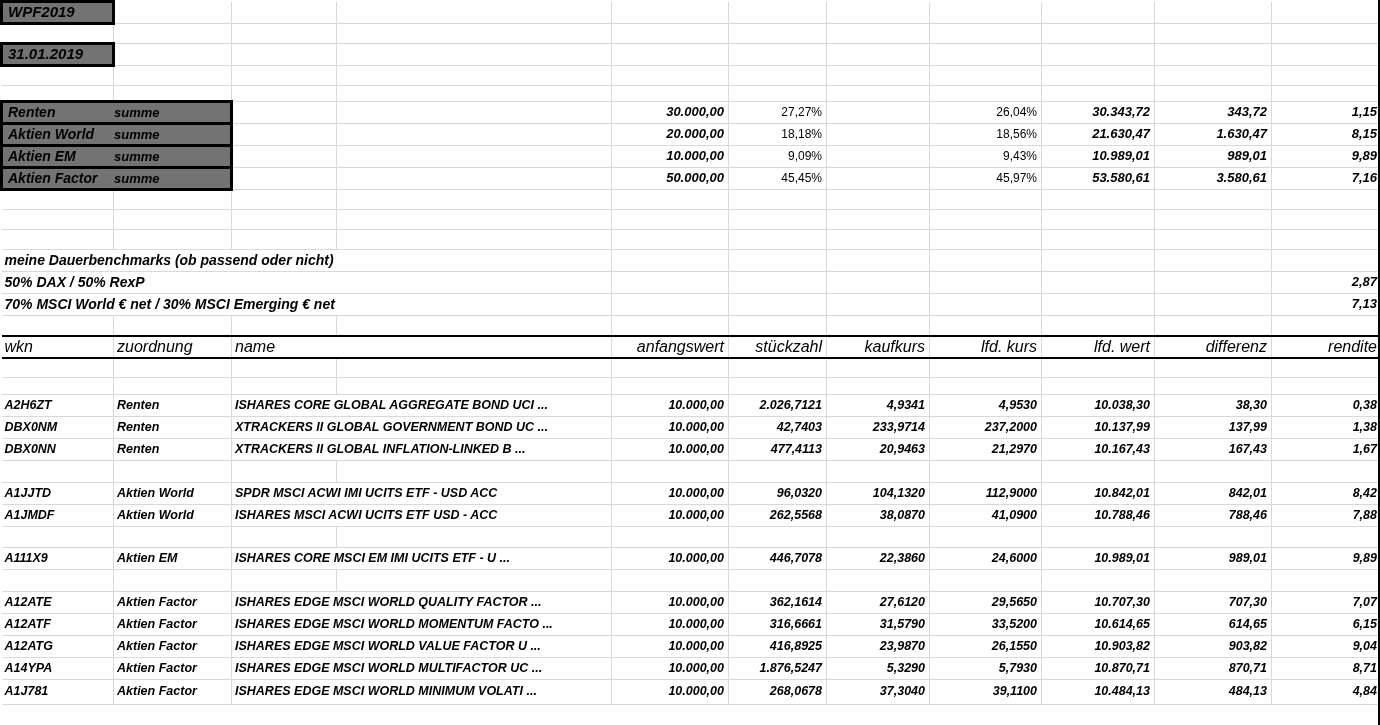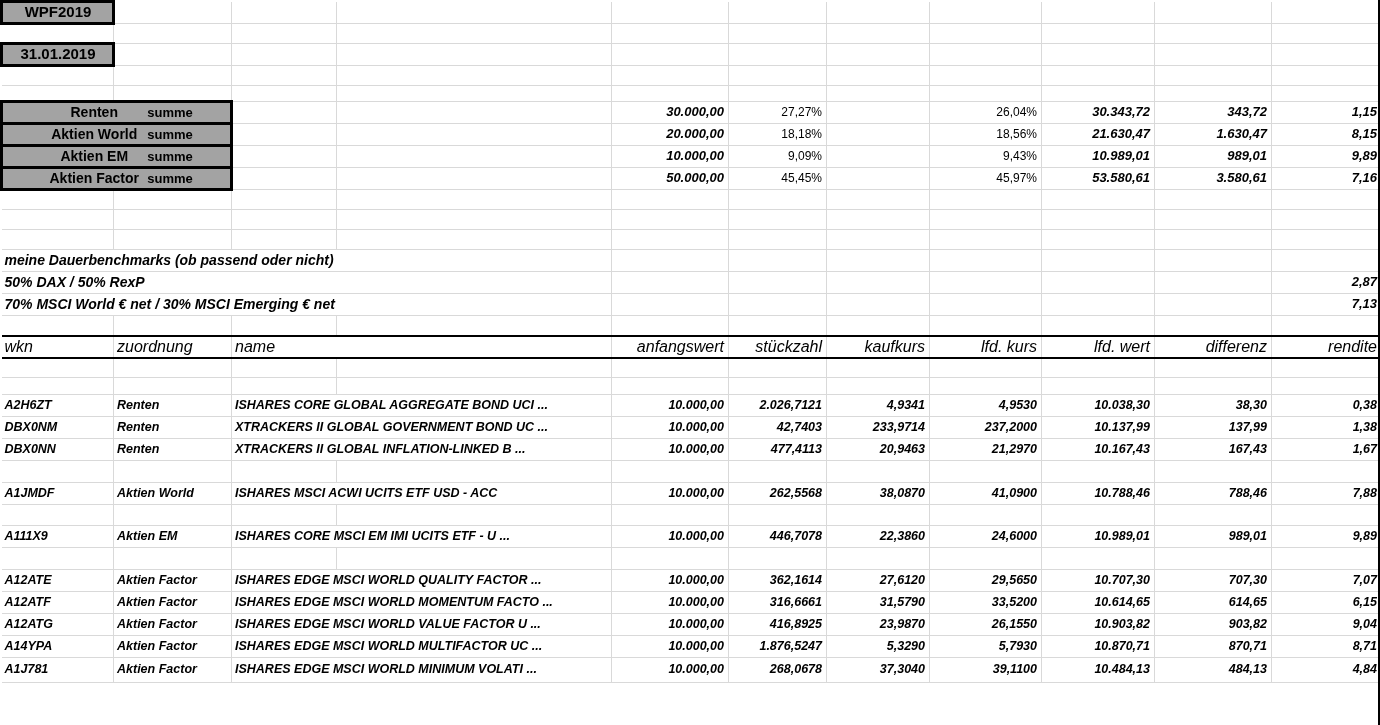--- a/index.html
+++ b/index.html
@@ -2,22 +2,22 @@
 <html><head>
 <meta charset="utf-8">
 <style>
   html,body{margin:0;padding:0;background:#fff;}
   .sheet{position:relative;width:1380px;height:725px;background:#ffffff;overflow:hidden;
          font-family:"Liberation Sans",sans-serif;color:#000;}
   table{border-collapse:collapse;table-layout:fixed;width:1380px;}
   td{border-right:1px solid #d9d9d9;border-bottom:1px solid #d9d9d9;
      padding:0 4px 0 3px;white-space:nowrap;overflow:visible;font-size:12px;
      line-height:1.1;vertical-align:middle;}
-  td.yb{background:#a3a3a3;border:3px solid #000;font-weight:700;
-        font-size:14px;padding-left:5px;text-align:center;}
+  td.yb{background:#737373;border:3px solid #000;font-weight:700;font-style:italic;
+        font-size:14px;padding-left:5px;}
   td.xl{font-size:15px;}
   .sb .yl{display:inline-block;width:106px;}
   .sb .ys{font-size:13px;}
   td.num{font-weight:700;font-style:italic;text-align:right;font-size:13px;}
   td.pct{font-weight:400;font-style:normal;text-align:right;font-size:12px;}
   td.big{background:#ffff00;border:3px solid #000;font-weight:700;font-style:italic;
          font-size:17px;text-align:right;}
   td.hdr{font-style:italic;font-weight:400;font-size:16px;
          border-top:2px solid #000;border-bottom:2px solid #000;}
   td.hdr.r{text-align:right;}
@@ -321,20 +321,32 @@
           <td></td>
           <td></td>
           <td></td>
           <td></td>
           <td></td>
           <td></td>
           <td></td>
           <td></td>
         </tr>
         <tr style="height: 22px;">
+          <td class="dtext">A1JJTD</td>
+          <td class="dtext">Aktien World</td>
+          <td colspan="2" class="dtext">SPDR MSCI ACWI IMI UCITS ETF - USD ACC</td>
+          <td class="dnum">10.000,00</td>
+          <td class="dnum">96,0320</td>
+          <td class="dnum">104,1320</td>
+          <td class="dnum">112,9000</td>
+          <td class="dnum">10.842,01</td>
+          <td class="dnum">842,01</td>
+          <td class="dnum">8,42</td>
+        </tr>
+        <tr style="height: 22px;">
           <td class="dtext">A1JMDF</td>
           <td class="dtext">Aktien World</td>
           <td colspan="2" class="dtext">ISHARES MSCI ACWI UCITS ETF USD - ACC</td>
           <td class="dnum">10.000,00</td>
           <td class="dnum">262,5568</td>
           <td class="dnum">38,0870</td>
           <td class="dnum">41,0900</td>
           <td class="dnum">10.788,46</td>
           <td class="dnum">788,46</td>
           <td class="dnum">7,88</td>

